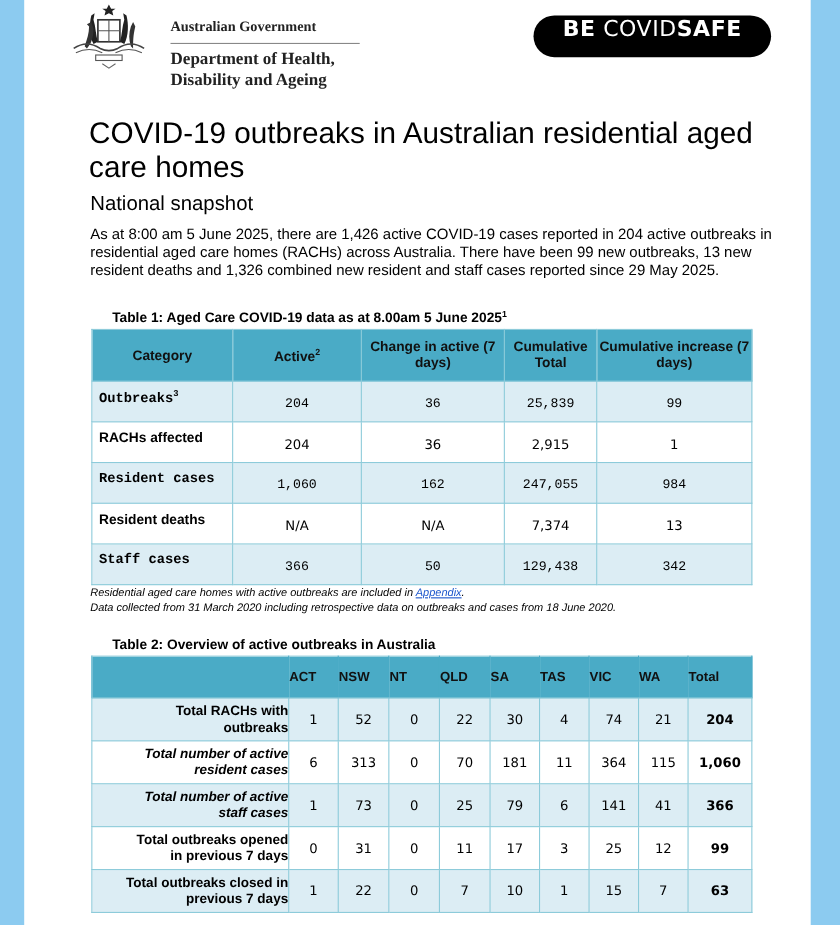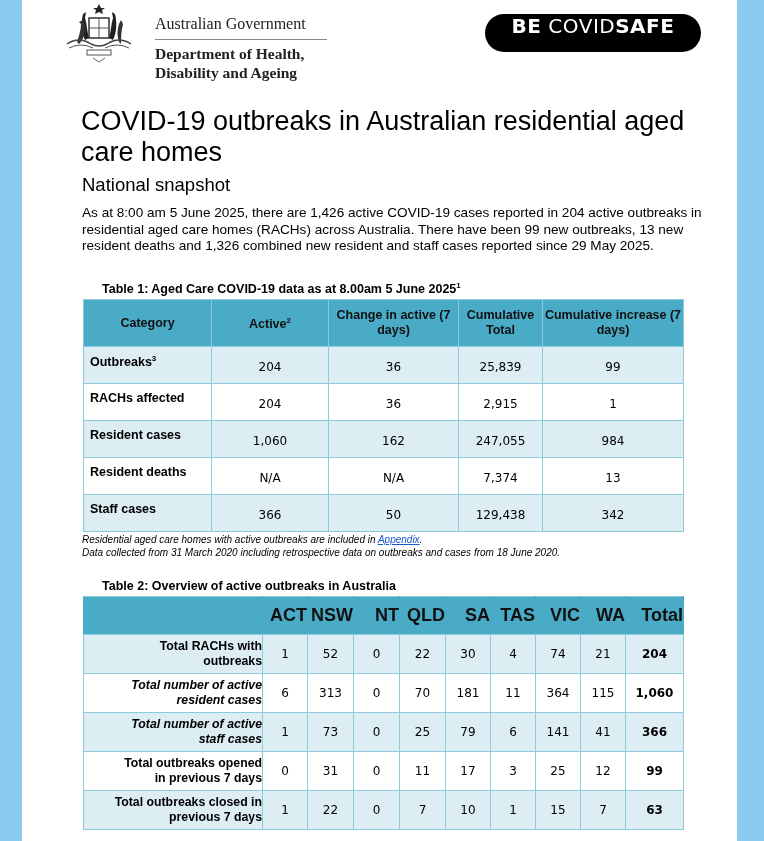--- a/index.html
+++ b/index.html
@@ -13,22 +13,22 @@
   .page {
     position: absolute; left: 22px; top: 0; width: 715px; height: 841px;
     background: #ffffff;
   }
   
   .crest {
     position: absolute; left: 37px; top: 2px; width: 80px; height: 62px;
   }
   .gov-block { position: absolute; left: 133px; top: 14px; }
   .gov-title {
-    font-family: "Liberation Serif", serif; font-weight: normal;
-    font-size: 16px; line-height: 20px; color: #222;
+    font-family: "Liberation Serif", serif; font-weight: bold;
+    font-size: 13px; line-height: 20px; color: #222;
   }
   .gov-rule { width: 172px; height: 1px; background: #888; margin: 5px 0 4px 0; }
   .gov-dept {
     font-family: "Liberation Serif", serif; font-weight: bold;
     font-size: 15.5px; line-height: 19px; color: #222;
   }
   .covidsafe {
     position: absolute; left: 463px; top: 14px; width: 216px; height: 38px;
     background: #000; border-radius: 19px; color: #fff;
     display: flex; align-items: flex-start; justify-content: center;
@@ -56,29 +56,29 @@
   table { border-collapse: collapse; position: absolute; left: 61px; table-layout: fixed; }
   th, td { border: 1.5px solid #8dcbda; padding: 0; }
   th {
     background: #4aabc6; color: #111; font-weight: bold; font-size: 12.5px; line-height: 15px;
   }
   .t1 { top: 299px; width: 600px; }
   .t1 th { height: 46px; text-align: center; }
   .t1 td { height: 33px; font-size: 12.5px; }
   .t1 td.cat { font-weight: bold; padding-left: 6px; vertical-align: top; padding-top: 7px; height: 26px; }
   .t1 td.num { text-align: center; font-family: "DejaVu Sans", sans-serif; font-size: 12px; vertical-align: middle; padding-top: 3px; }
-  .t1 tr.shade td { background: #dcedf4; }
+  .t1 tr.shade td { background: #dcedf4; font-family: Liberation Mono, monospace; }
   .t1 tr.white td { background: #ffffff; }
   .t1 sup { font-size: 8px; }
   .notes {
     position: absolute; left: 60px; top: 533px; font-size: 10px; line-height: 13px; font-style: italic;
   }
   .notes a { color: #1a55cc; text-decoration: underline; }
   .t2 { top: 596px; width: 600px; }
-  .t2 th { height: 37px; text-align: right; font-size: 18px; border-left-color: #4aabc6; border-right-color: #4aabc6; }
+  .t2 th { height: 37px; text-align: left; font-size: 12px; border-left-color: #4aabc6; border-right-color: #4aabc6; }
   .t2 td { height: 38px; text-align: right; }
   .t2 td.lbl { font-weight: bold; font-size: 12.3px; line-height: 15px; padding-left: 6px; }
   .t2 td.lbl.it { font-style: italic; }
   .t2 td.num { text-align: center; font-family: "DejaVu Sans", sans-serif; font-size: 12px; }
   .t2 td.tot { font-weight: bold; }
   .t2 tr.shade td { background: #dcedf4; }
   .t2 tr.white td { background: #ffffff; }
 </style>
 </head>
 <body>

